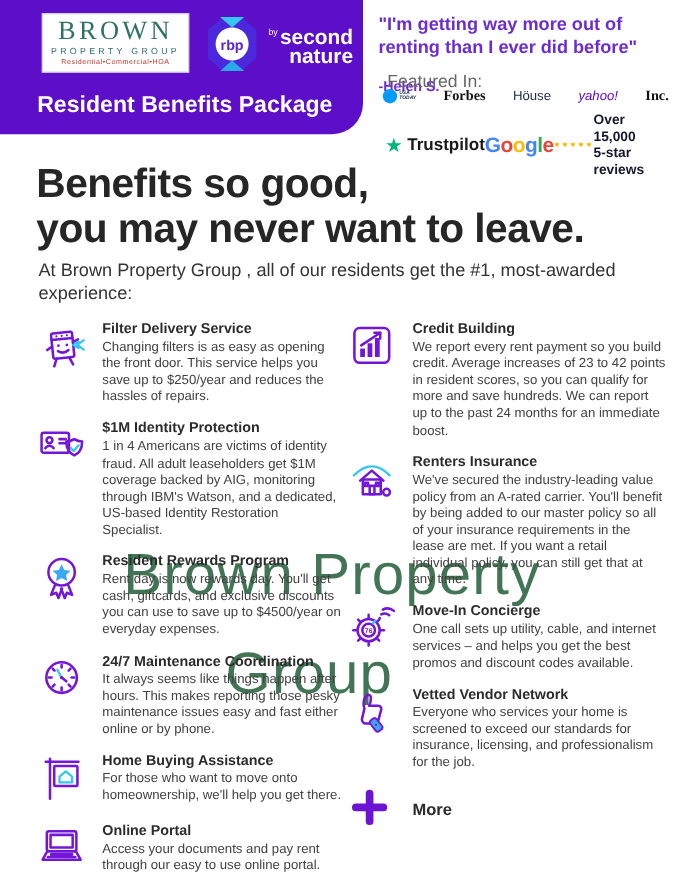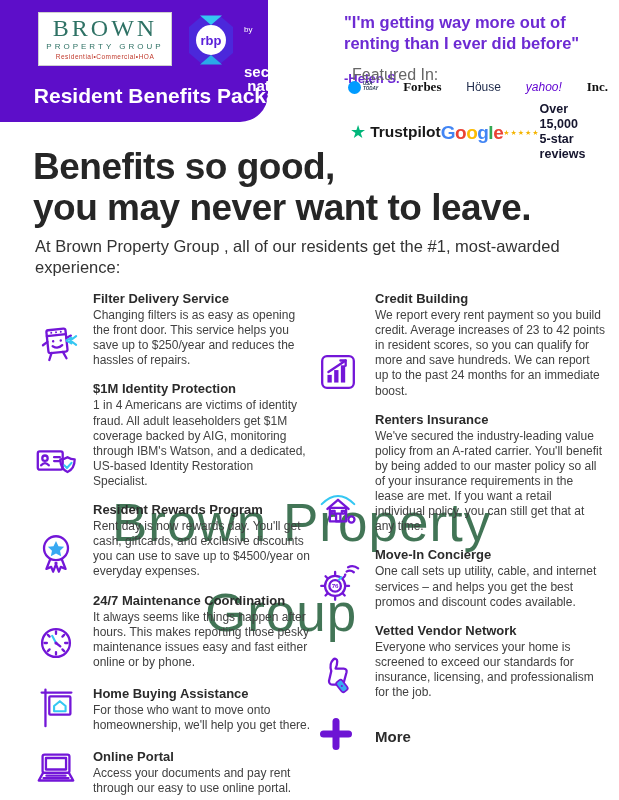--- a/index.html
+++ b/index.html
@@ -9,34 +9,34 @@
     font-family:"Liberation Sans", sans-serif; background:#fff;
   }
   
   .watermark { position:absolute; z-index:0; color:#14532d; opacity:.8;
     font-size:53px; letter-spacing:1px; pointer-events:none; }
   .wm1 { left:112px; top:492px; }
   .wm2 { left:205px; top:582px; }
   .content { position:relative; z-index:1; }
   
   .header-block {
-    position:absolute; left:0; top:0; width:268px; height:122px;
+    position:absolute; left:0; top:0; width:330px; height:122px;
     background:#5d0ec9; border-radius:0 0 28px 0;
   }
   .brand-box {
     position:absolute; left:38px; top:12px; width:134px; height:54px;
     background:#fff; border:1px solid #cfcfcf; text-align:center; padding-top:3px;
   }
   .brand-name { font-family:"Liberation Serif", serif; font-size:24px; color:#2f7265; letter-spacing:3px; line-height:1; }
   .brand-sub  { font-size:8px; color:#2f7265; letter-spacing:3px; margin-top:2px; }
   .brand-tag  { font-size:6.5px; color:#c0392b; letter-spacing:.5px; margin-top:2px; }
   .rbp-logo { position:absolute; left:183px; top:14px; }
   .sn-text { position:absolute; left:244px; top:26px; color:#fff; line-height:.92; }
   .sn-by { font-size:8px; vertical-align:top; margin-right:2px; }
-  .sn-words { display:inline-block; font-weight:bold; font-size:15px; text-align:center;margin-top:24px; }
+  .sn-words { display:inline-block; font-weight:bold; font-size:19px; text-align:right; }
   .banner-title {
     position:absolute; left:0; top:84px; width:336px; text-align:center;
     color:#fff; font-size:21px; font-weight:bold; letter-spacing:0;
   }
   
   .testimonial { position:absolute; left:344px; top:12px; width:266px; }
   .quote { color:#6d2bd3; font-size:16.5px; font-weight:bold; line-height:1.25; }
   .attribution { color:#6d2bd3; font-size:13px; font-weight:bold; text-align:left; margin-top:18px; }
   
   .featured-label { position:absolute; left:352px; top:66px; font-size:16px; color:#666; }
@@ -60,21 +60,21 @@
   .reviews { font-size:12.5px; font-weight:bold; color:#15152e; line-height:1.2; }
   
   .headline { position:absolute; left:33px; top:146px; font-size:37px; font-weight:800;
     color:#262626; line-height:1.12; letter-spacing:-.5px; }
   .intro { position:absolute; left:35px; top:236px; width:525px; font-size:16.5px;
     color:#333; line-height:1.3; }
   
   .col { position:absolute; top:291px; display:flex; flex-direction:column; gap:13px; }
   .col-left  { left:33px;  width:278px; }
   .col-right { left:315px; width:290px; }
-  .benefit { display:flex; gap:10px;align-items:flex-end; }
+  .benefit { display:flex; gap:10px; }
   .benefit .icon-box { flex:0 0 50px; }
   .benefit-title { font-size:13px; font-weight:bold; color:#2b2b2b; margin-bottom:2px; }
   .benefit-body { font-size:12px; color:#414141; line-height:1.26; }
   .more-item { align-items:center; }
   .more-title { font-size:15px; font-weight:bold; color:#2b2b2b; }
   svg .p { stroke:#7316d8; fill:none; stroke-width:2.4; stroke-linecap:round; stroke-linejoin:round; }
   svg .pf { fill:#7316d8; }
   svg .c { stroke:#35c7f2; fill:none; stroke-width:2.2; stroke-linecap:round; stroke-linejoin:round; }
   svg .cf { fill:#38a9f2; }
 </style>

